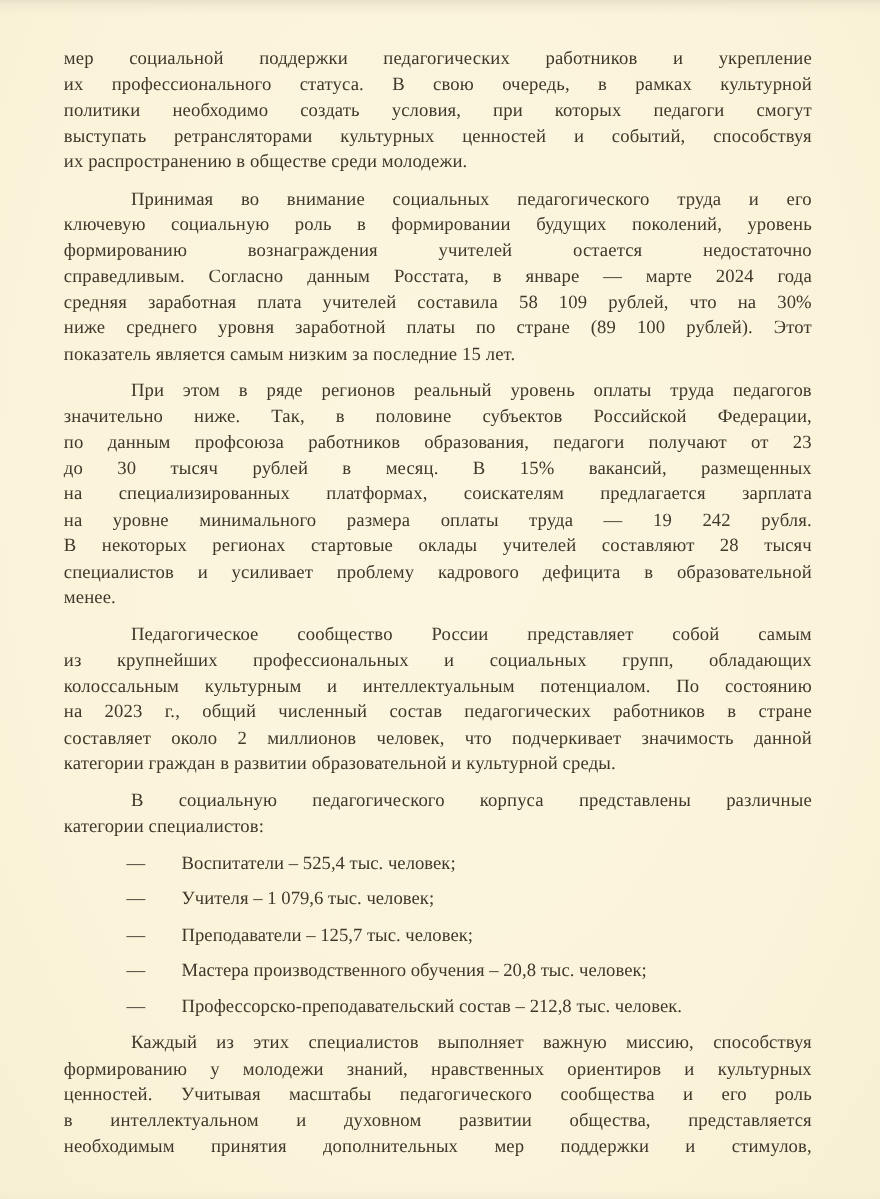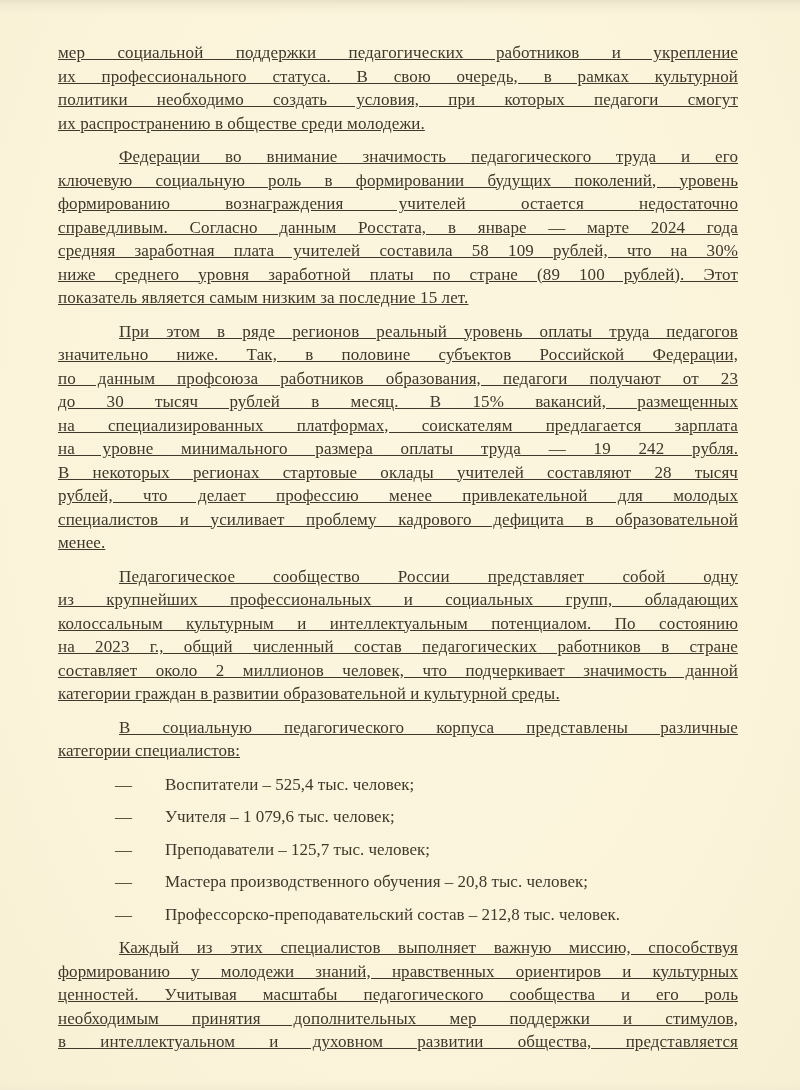--- a/index.html
+++ b/index.html
@@ -26,21 +26,20 @@
     top: 41px;
     width: 680px;
   }
   .para {
     margin: 0 0 10px 0;
   }
   .line {
     font-size: 17px;
     line-height: 23.5px;
     letter-spacing: 0.1px;
-    text-decoration: underline;
   }
   .line.j {
     text-align: justify;
     text-align-last: justify;
   }
   .para.indent .line:first-child {
     text-indent: 61px;
   }
   .list {
     margin: 0 0 10px 0;
@@ -61,45 +60,45 @@
 </style>
 </head>
 <body>
 
 <div class="page">
   <div class="text-block" id="content">
       <div class="para">
         <div class="line j">мер социальной поддержки педагогических работников и укрепление</div>
         <div class="line j">их профессионального статуса. В свою очередь, в рамках культурной</div>
         <div class="line j">политики необходимо создать условия, при которых педагоги смогут</div>
+        <div class="line j">выступать ретрансляторами культурных ценностей и событий, способствуя</div>
         <div class="line">их распространению в обществе среди молодежи.</div>
       </div>
       <div class="para indent">
-        <div class="line j">Федерации во внимание значимость педагогического труда и его</div>
+        <div class="line j">Принимая во внимание социальных педагогического труда и его</div>
         <div class="line j">ключевую социальную роль в формировании будущих поколений, уровень</div>
         <div class="line j">формированию вознаграждения учителей остается недостаточно</div>
         <div class="line j">справедливым. Согласно данным Росстата, в январе — марте 2024 года</div>
         <div class="line j">средняя заработная плата учителей составила 58 109 рублей, что на 30%</div>
         <div class="line j">ниже среднего уровня заработной платы по стране (89 100 рублей). Этот</div>
         <div class="line">показатель является самым низким за последние 15 лет.</div>
       </div>
       <div class="para indent">
         <div class="line j">При этом в ряде регионов реальный уровень оплаты труда педагогов</div>
         <div class="line j">значительно ниже. Так, в половине субъектов Российской Федерации,</div>
         <div class="line j">по данным профсоюза работников образования, педагоги получают от 23</div>
         <div class="line j">до 30 тысяч рублей в месяц. В 15% вакансий, размещенных</div>
         <div class="line j">на специализированных платформах, соискателям предлагается зарплата</div>
         <div class="line j">на уровне минимального размера оплаты труда — 19 242 рубля.</div>
         <div class="line j">В некоторых регионах стартовые оклады учителей составляют 28 тысяч</div>
-        <div class="line j">рублей, что делает профессию менее привлекательной для молодых</div>
         <div class="line j">специалистов и усиливает проблему кадрового дефицита в образовательной</div>
         <div class="line">менее.</div>
       </div>
       <div class="para indent">
-        <div class="line j">Педагогическое сообщество России представляет собой одну</div>
+        <div class="line j">Педагогическое сообщество России представляет собой самым</div>
         <div class="line j">из крупнейших профессиональных и социальных групп, обладающих</div>
         <div class="line j">колоссальным культурным и интеллектуальным потенциалом. По состоянию</div>
         <div class="line j">на 2023 г., общий численный состав педагогических работников в стране</div>
         <div class="line j">составляет около 2 миллионов человек, что подчеркивает значимость данной</div>
         <div class="line">категории граждан в развитии образовательной и культурной среды.</div>
       </div>
       <div class="para indent">
         <div class="line j">В социальную педагогического корпуса представлены различные</div>
         <div class="line">категории специалистов:</div>
       </div>
@@ -122,17 +121,17 @@
         </div>
         <div class="li">
           <span class="dash">—</span>
           <span class="li-text">Профессорско-преподавательский состав – 212,8 тыс. человек.</span>
         </div>
       </div>
       <div class="para indent">
         <div class="line j">Каждый из этих специалистов выполняет важную миссию, способствуя</div>
         <div class="line j">формированию у молодежи знаний, нравственных ориентиров и культурных</div>
         <div class="line j">ценностей. Учитывая масштабы педагогического сообщества и его роль</div>
+        <div class="line j">в интеллектуальном и духовном развитии общества, представляется</div>
         <div class="line j">необходимым принятия дополнительных мер поддержки и стимулов,</div>
-        <div class="line j">в интеллектуальном и духовном развитии общества, представляется</div>
       </div>
     </div>
 </div>
 
 </body></html>

